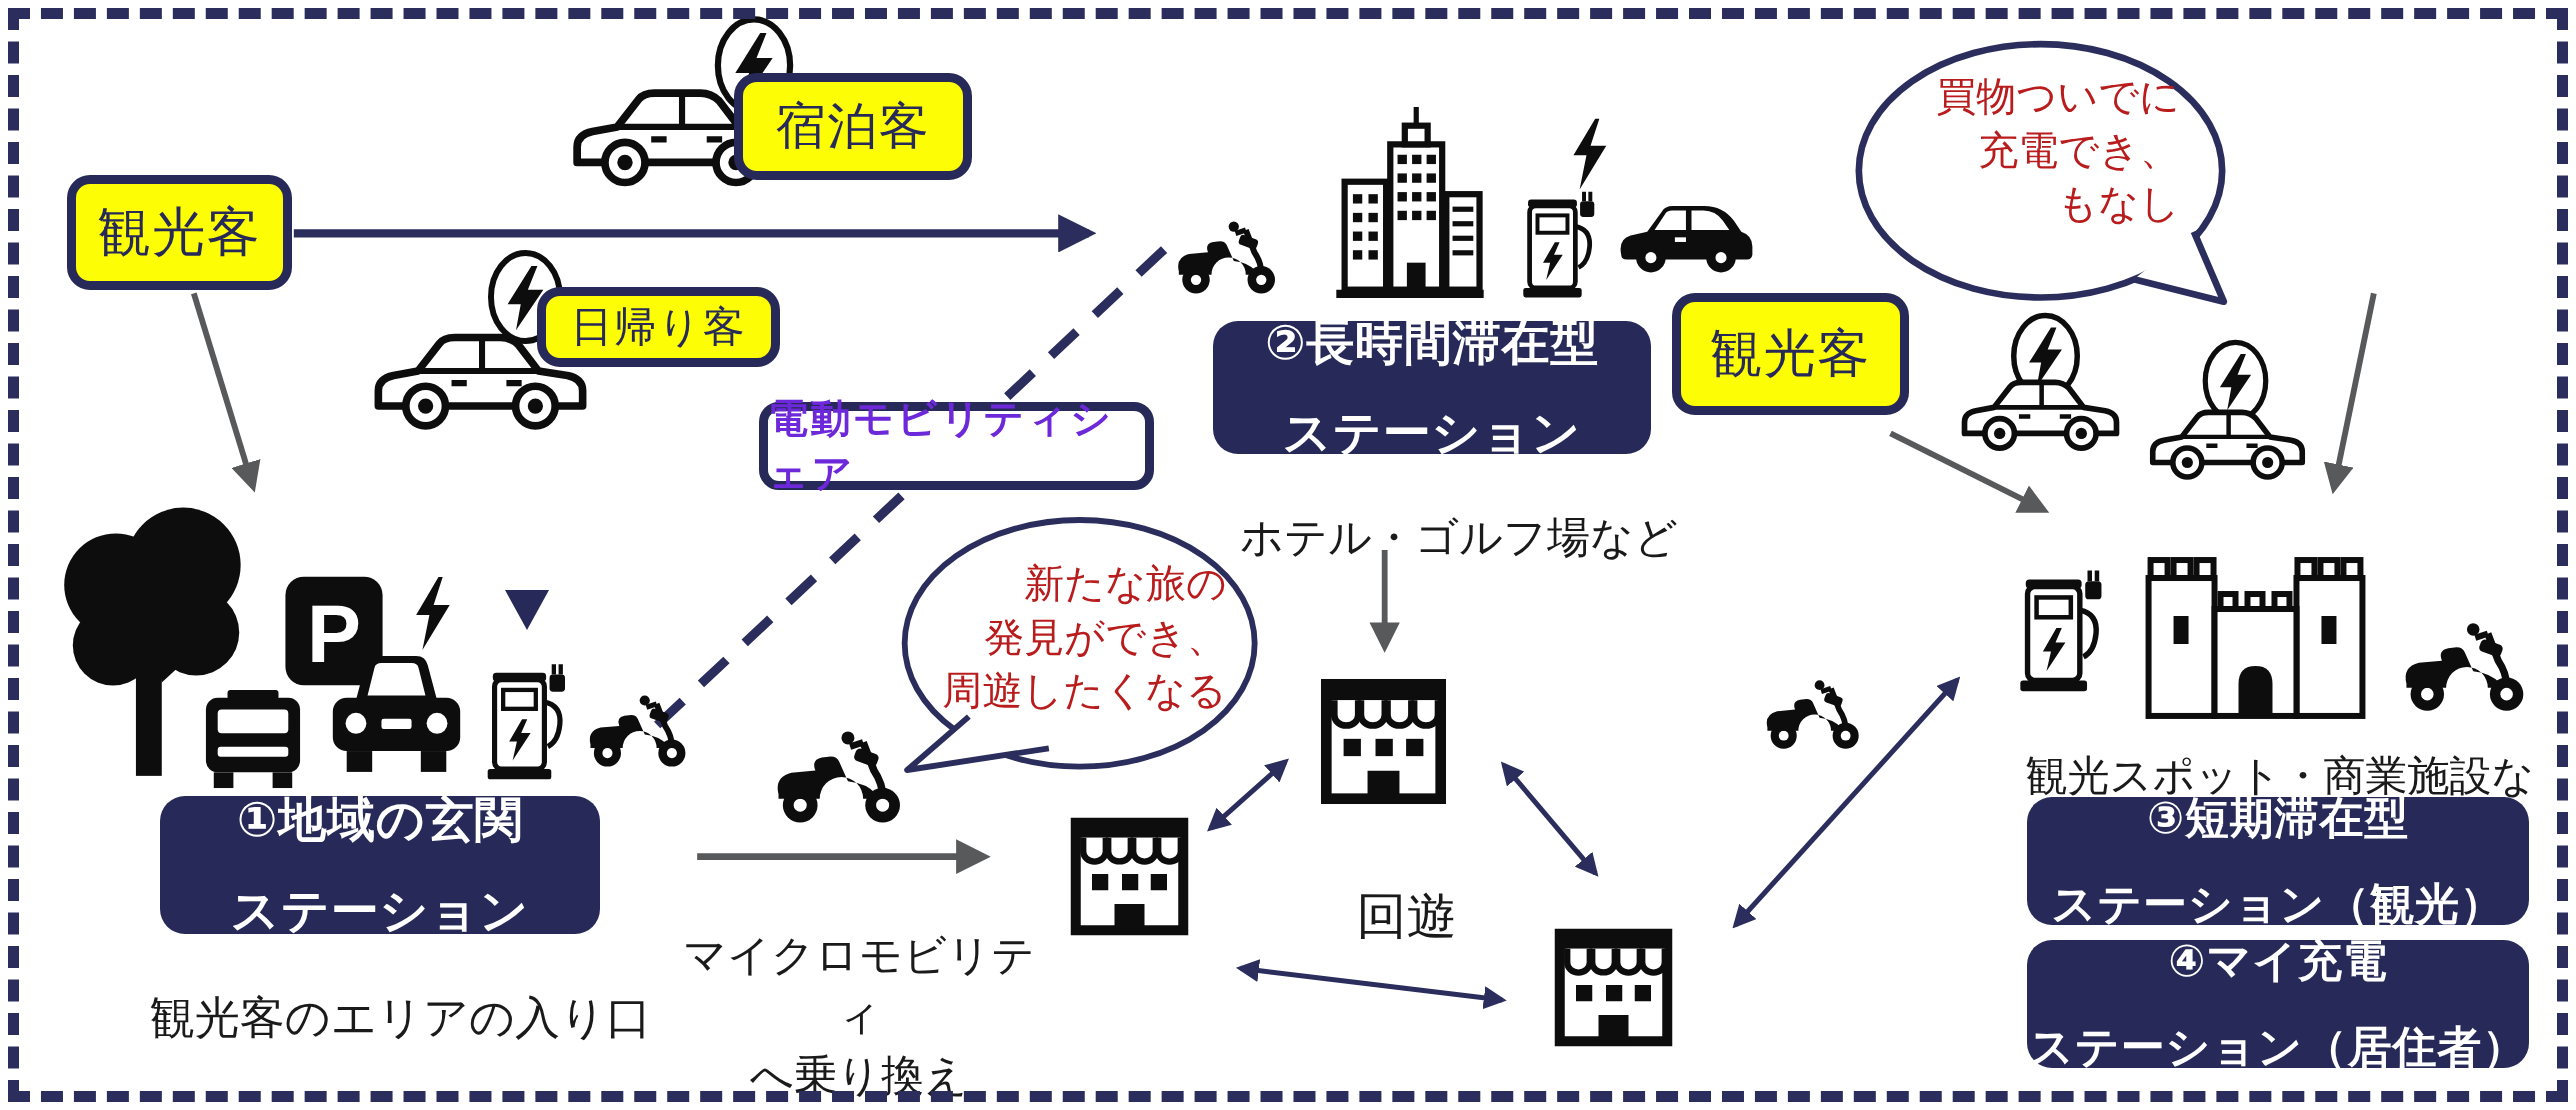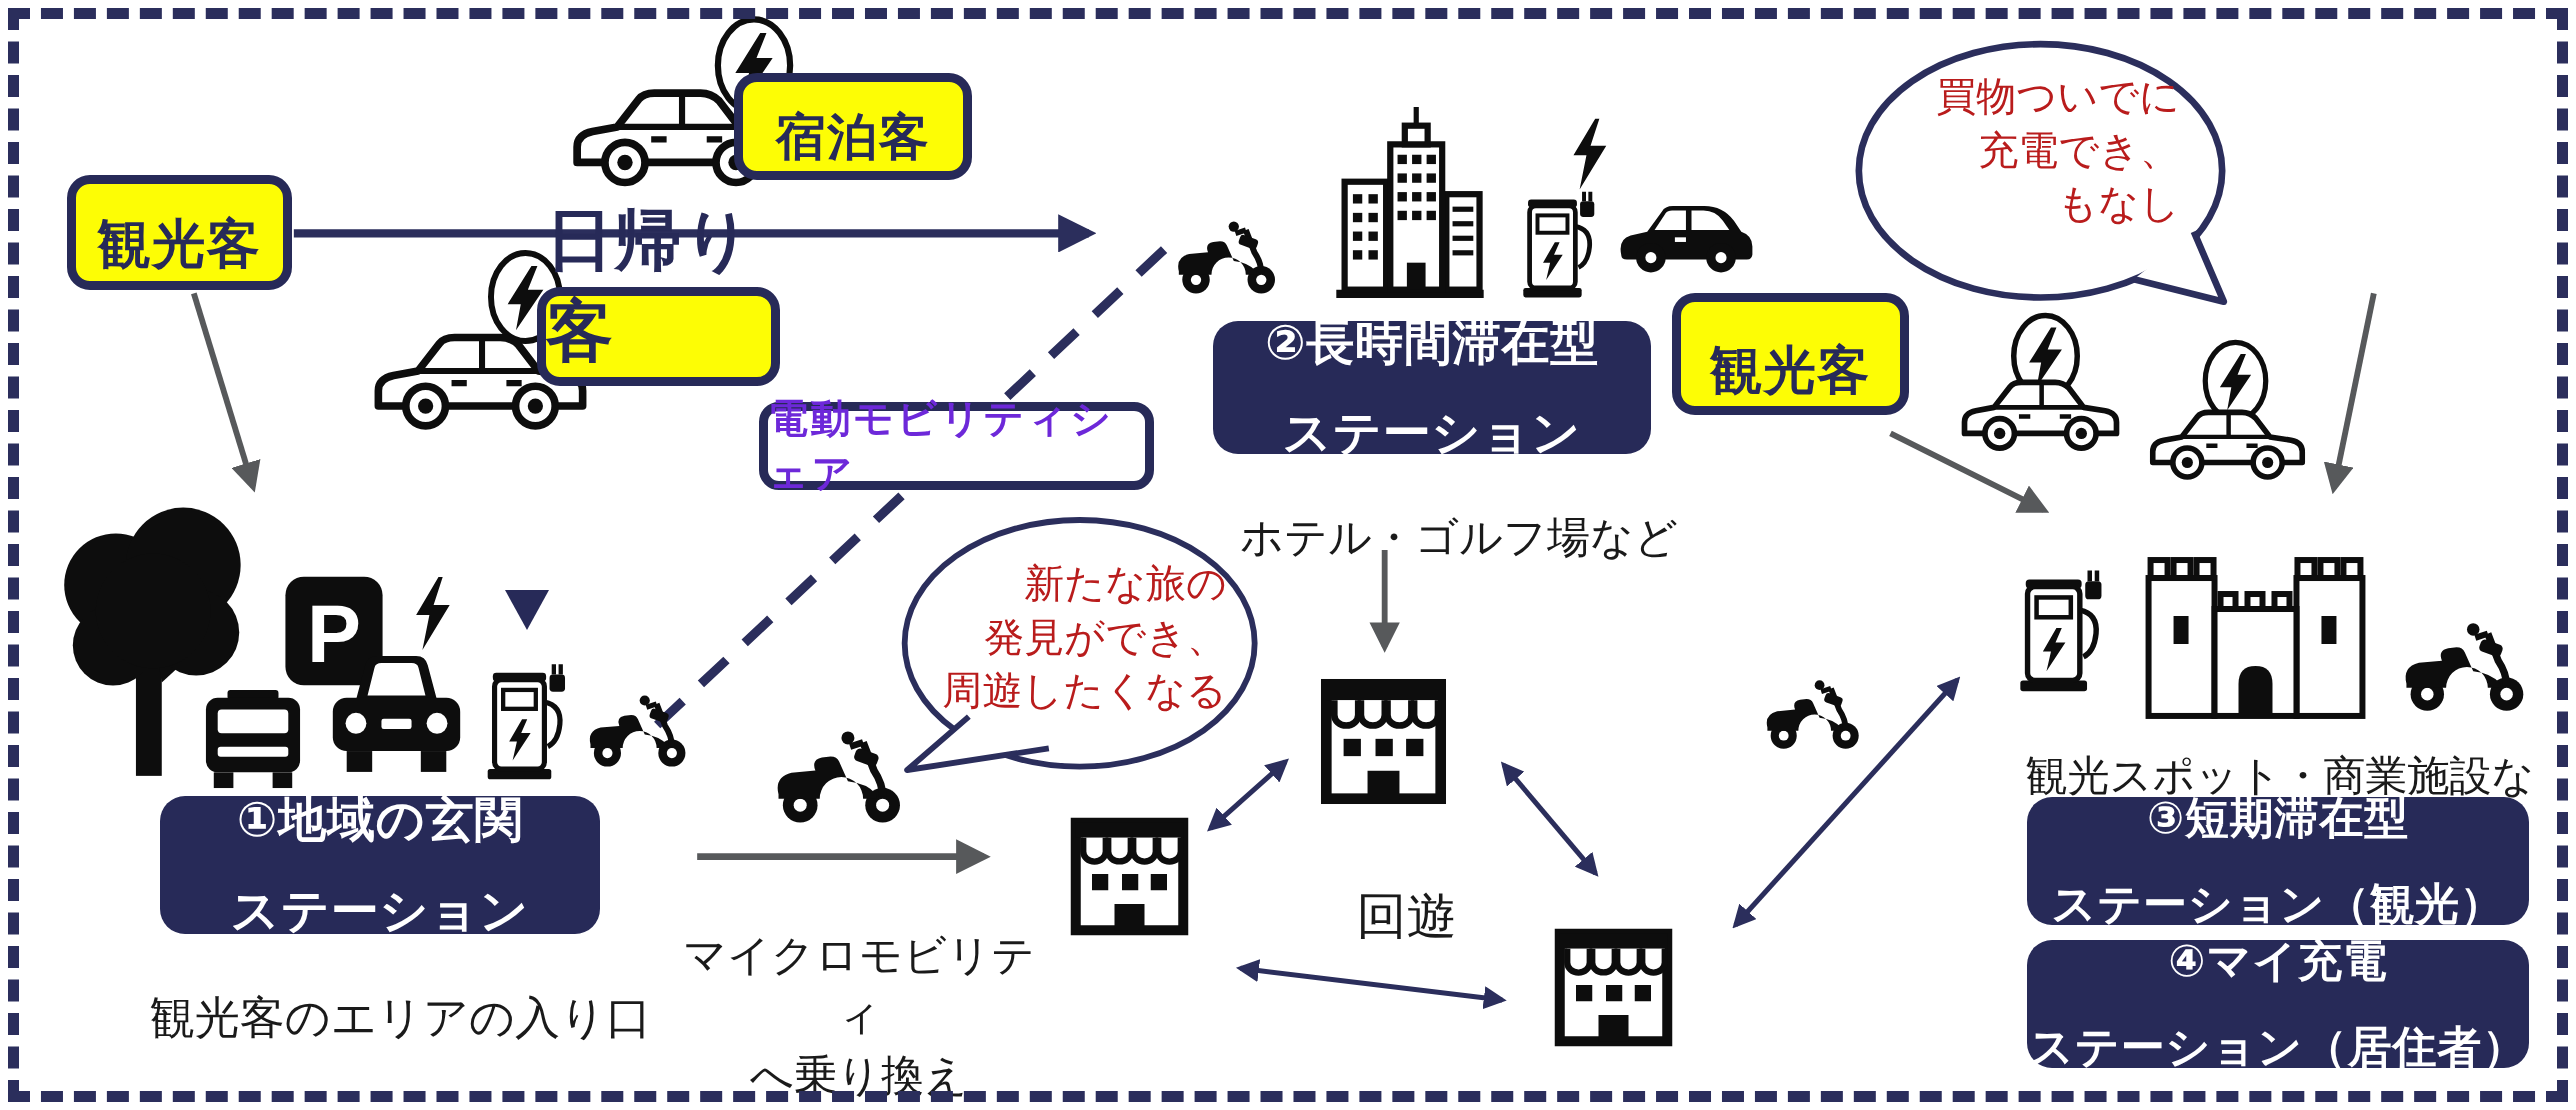--- a/index.html
+++ b/index.html
@@ -1,20 +1,20 @@
 <!DOCTYPE html>
 <html style="font-size:13.3px"><head>
 <meta charset="utf-8">
 <style>
   html,body{margin:0;padding:0;background:#fff;}
   #canvas{position:relative;width:2576px;height:1110px;background:#fff;overflow:hidden;
           font-family:"Liberation Sans","DejaVu Sans",sans-serif;}
   .frame{position:absolute;inset:8.3px;border:11px dashed #2b2e5c;pointer-events:none;}
   .ybox{position:absolute;background:#fdfd05;border:9.2px solid #272a58;border-radius:23px;
-        color:#272a58;font-weight:bold;display:flex;align-items:flex-end;justify-content:center;
+        color:#272a58;font-weight:normal;display:flex;align-items:center;justify-content:center;
         letter-spacing:1.7px;box-sizing:border-box;}
   .nbox{position:absolute;background:#272a58;border-radius:25px;color:#fff;font-weight:bold;
         display:flex;flex-direction:column;align-items:center;justify-content:center;
         line-height:1.32;text-align:center;letter-spacing:0.8px;box-sizing:border-box;gap:27px;}
   .wbox{position:absolute;background:#fff;border:9.2px solid #272a58;border-radius:20px;
         color:#6d28d9;font-weight:bold;display:flex;align-items:center;justify-content:center;
         letter-spacing:2.5px;box-sizing:border-box;}
   .cap{position:absolute;color:#1a1a1a;text-align:center;
        font-family:"Liberation Serif","DejaVu Serif",serif;margin-top:24px;}
   .btext{position:absolute;color:#b91c1c;text-align:right;line-height:1.34;
@@ -236,21 +236,21 @@
   <div class="ybox" style="left:734px;top:73px;width:238px;height:107px;font-size:50px">
     <span>宿泊客</span>
   </div>
 
   <svg class="ic" style="left:482px;top:247px;width:87px;height:100px" viewBox="0 0 104 120" width="87" height="100">
       <use href="#i-boltoval"></use>
     </svg>
   <svg class="ic" style="left:357px;top:310px;width:247px;height:125px" viewBox="0 0 296 150" width="247" height="125">
       <use href="#i-carline"></use>
     </svg>
-  <div class="ybox" style="left:537px;top:287px;width:243px;height:99px;font-size:67px">
+  <div class="ybox" style="left:537px;top:287px;width:243px;height:80px;font-size:42px">
     <span>日帰り客</span>
   </div>
 
   <div class="wbox" style="left:759px;top:402px;width:395px;height:88px;font-size:40px">
     <span>電動モビリティシェア</span>
   </div>
 
   <svg class="ic" style="left:47px;top:495px;width:208px;height:282px" viewBox="0 0 250 338" width="208" height="282">
       <use href="#i-tree"></use>
     </svg>

